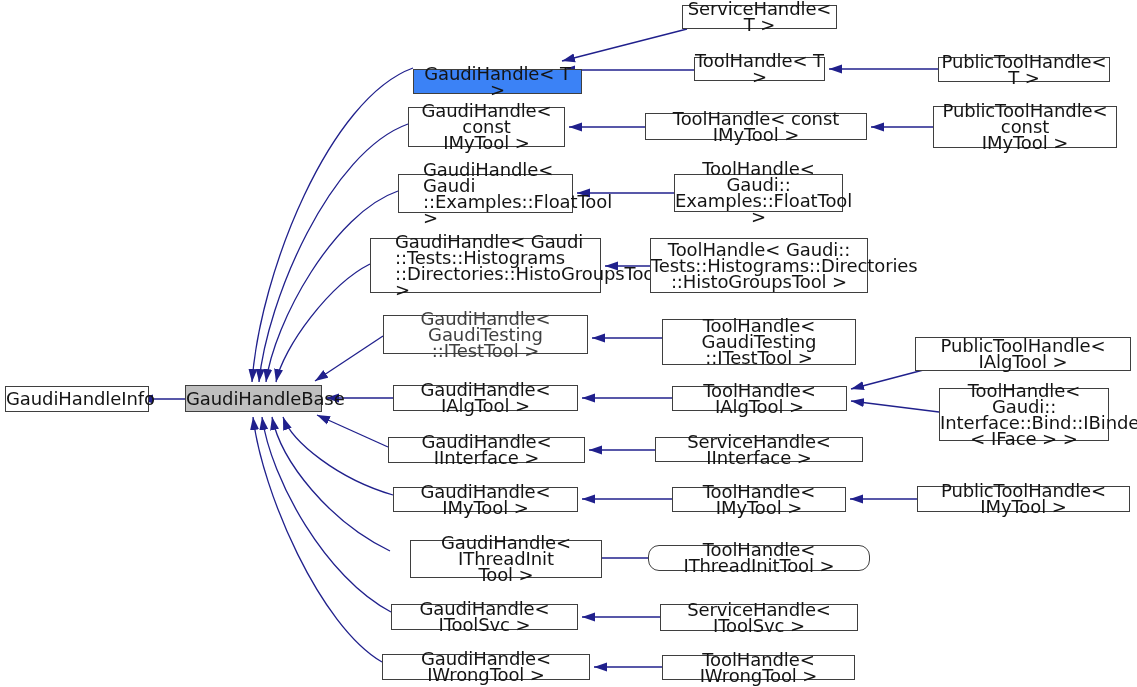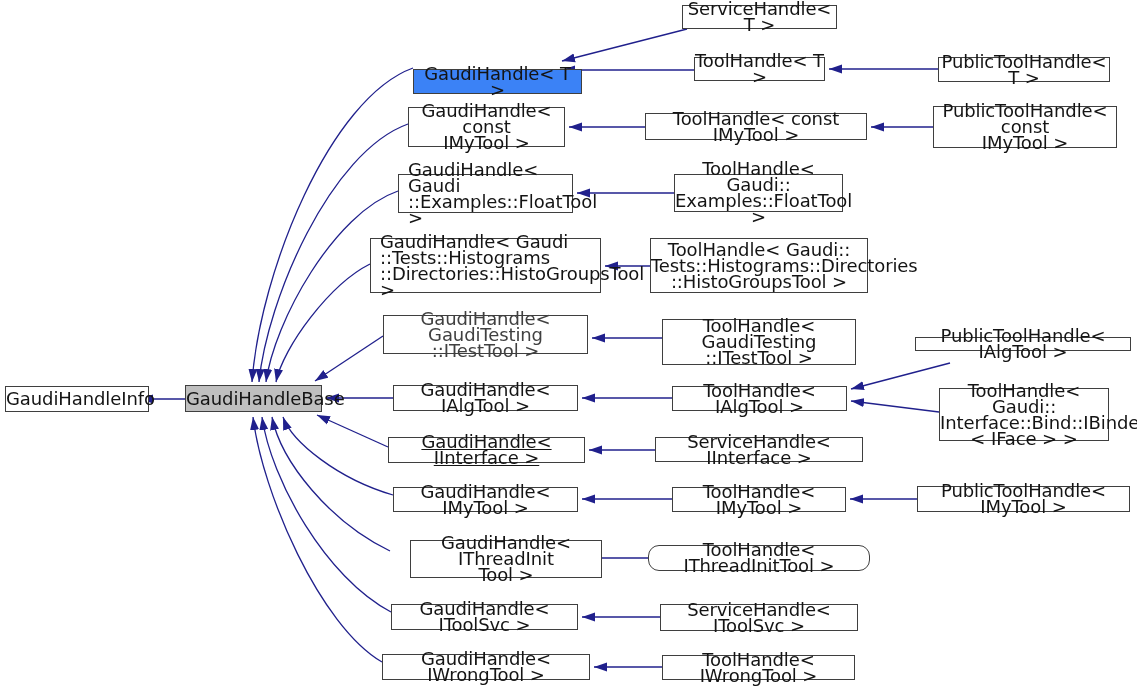--- a/index.html
+++ b/index.html
@@ -27,21 +27,21 @@
     color: #141414;
     font-size: 18px;
     line-height: 16px;
     text-align: center;
     white-space: pre-line;
     letter-spacing: -0.1px;
     cursor: pointer;
   }
   .node.align-left {
     text-align: left;
-    padding-left: 9px;
+    padding-left: 24px;
   }
   .node.highlight {
     background: #bfbfbf;
   }
   .edge-path {
     fill: none;
     stroke-width: 1.3px;
   }
 </style>
 </head>
@@ -93,40 +93,40 @@
       <div class="node" style="left: 408px; top: 107px; width: 157px; height: 40px; border-color: rgb(63, 63, 63); background: rgb(255, 255, 255); color: rgb(20, 20, 20);">GaudiHandle&lt; const
 IMyTool &gt;</div>
       <div class="node align-left" style="left: 398px; top: 174px; width: 175px; height: 39px; border-color: rgb(63, 63, 63); background: rgb(255, 255, 255); color: rgb(20, 20, 20);">GaudiHandle&lt; Gaudi
 ::Examples::FloatTool &gt;</div>
       <div class="node align-left" style="left: 370px; top: 238px; width: 231px; height: 55px; border-color: rgb(63, 63, 63); background: rgb(255, 255, 255); color: rgb(20, 20, 20);">GaudiHandle&lt; Gaudi
 ::Tests::Histograms
 ::Directories::HistoGroupsTool &gt;</div>
       <div class="node" style="left: 383px; top: 315px; width: 205px; height: 39px; border-color: rgb(63, 63, 63); background: rgb(255, 255, 255); color: #404040;">GaudiHandle&lt; GaudiTesting
 ::ITestTool &gt;</div>
       <div class="node" style="left: 393px; top: 385px; width: 185px; height: 26px; border-color: rgb(63, 63, 63); background: rgb(255, 255, 255); color: rgb(20, 20, 20);">GaudiHandle&lt; IAlgTool &gt;</div>
-      <div class="node" style="left: 388px; top: 437px; width: 197px; height: 26px; border-color: rgb(63, 63, 63); background: rgb(255, 255, 255); color: rgb(20, 20, 20); text-decoration: underline;">GaudiHandle&lt; IInterface &gt;</div>
+      <div class="node" style="left: 388px; top: 437px; width: 197px; height: 26px; border-color: rgb(63, 63, 63); background: rgb(255, 255, 255); color: rgb(20, 20, 20);">GaudiHandle&lt; IInterface &gt;</div>
       <div class="node" style="left: 393px; top: 487px; width: 185px; height: 25px; border-color: rgb(63, 63, 63); background: rgb(255, 255, 255); color: rgb(20, 20, 20);">GaudiHandle&lt; IMyTool &gt;</div>
       <div class="node" style="left: 390px; top: 540px; width: 192px; height: 38px; border-color: rgb(63, 63, 63); background: rgb(255, 255, 255); color: rgb(20, 20, 20); margin-left: 20px;">GaudiHandle&lt; IThreadInit
 Tool &gt;</div>
       <div class="node" style="left: 391px; top: 604px; width: 187px; height: 26px; border-color: rgb(63, 63, 63); background: rgb(255, 255, 255); color: rgb(20, 20, 20);">GaudiHandle&lt; IToolSvc &gt;</div>
       <div class="node" style="left: 382px; top: 654px; width: 208px; height: 26px; border-color: rgb(63, 63, 63); background: rgb(255, 255, 255); color: rgb(20, 20, 20);">GaudiHandle&lt; IWrongTool &gt;</div>
       <div class="node" style="left: 682px; top: 5px; width: 155px; height: 24px; border-color: rgb(63, 63, 63); background: rgb(255, 255, 255); color: rgb(20, 20, 20);">ServiceHandle&lt; T &gt;</div>
       <div class="node" style="left: 694px; top: 57px; width: 131px; height: 24px; border-color: rgb(63, 63, 63); background: rgb(255, 255, 255); color: rgb(20, 20, 20);">ToolHandle&lt; T &gt;</div>
       <div class="node" style="left: 938px; top: 57px; width: 172px; height: 25px; border-color: rgb(63, 63, 63); background: rgb(255, 255, 255); color: rgb(20, 20, 20);">PublicToolHandle&lt; T &gt;</div>
       <div class="node" style="left: 645px; top: 113px; width: 222px; height: 27px; border-color: rgb(63, 63, 63); background: rgb(255, 255, 255); color: rgb(20, 20, 20);">ToolHandle&lt; const IMyTool &gt;</div>
       <div class="node" style="left: 933px; top: 106px; width: 184px; height: 42px; border-color: rgb(63, 63, 63); background: rgb(255, 255, 255); color: rgb(20, 20, 20);">PublicToolHandle&lt; const
 IMyTool &gt;</div>
       <div class="node" style="left: 674px; top: 174px; width: 169px; height: 38px; border-color: rgb(63, 63, 63); background: rgb(255, 255, 255); color: rgb(20, 20, 20);">ToolHandle&lt; Gaudi::
 Examples::FloatTool &gt;</div>
       <div class="node" style="left: 650px; top: 238px; width: 218px; height: 55px; border-color: rgb(63, 63, 63); background: rgb(255, 255, 255); color: rgb(20, 20, 20);">ToolHandle&lt; Gaudi::
 Tests::Histograms::Directories
 ::HistoGroupsTool &gt;</div>
       <div class="node" style="left: 662px; top: 319px; width: 194px; height: 46px; border-color: rgb(63, 63, 63); background: rgb(255, 255, 255); color: rgb(20, 20, 20);">ToolHandle&lt; GaudiTesting
 ::ITestTool &gt;</div>
-      <div class="node" style="left: 915px; top: 337px; width: 216px; height: 14px; border-color: rgb(63, 63, 63); background: rgb(255, 255, 255); color: rgb(20, 20, 20);">PublicToolHandle&lt; IAlgTool &gt;</div>
+      <div class="node" style="left: 915px; top: 337px; width: 216px; height: 34px; border-color: rgb(63, 63, 63); background: rgb(255, 255, 255); color: rgb(20, 20, 20);">PublicToolHandle&lt; IAlgTool &gt;</div>
       <div class="node" style="left: 672px; top: 386px; width: 175px; height: 25px; border-color: rgb(63, 63, 63); background: rgb(255, 255, 255); color: rgb(20, 20, 20);">ToolHandle&lt; IAlgTool &gt;</div>
       <div class="node" style="left: 939px; top: 388px; width: 170px; height: 53px; border-color: rgb(63, 63, 63); background: rgb(255, 255, 255); color: rgb(20, 20, 20);">ToolHandle&lt; Gaudi::
 Interface::Bind::IBinder
 &lt; IFace &gt; &gt;</div>
       <div class="node" style="left: 655px; top: 437px; width: 208px; height: 25px; border-color: rgb(63, 63, 63); background: rgb(255, 255, 255); color: rgb(20, 20, 20);">ServiceHandle&lt; IInterface &gt;</div>
       <div class="node" style="left: 672px; top: 487px; width: 174px; height: 25px; border-color: rgb(63, 63, 63); background: rgb(255, 255, 255); color: rgb(20, 20, 20);">ToolHandle&lt; IMyTool &gt;</div>
       <div class="node" style="left: 917px; top: 486px; width: 213px; height: 26px; border-color: rgb(63, 63, 63); background: rgb(255, 255, 255); color: rgb(20, 20, 20);">PublicToolHandle&lt; IMyTool &gt;</div>
       <div class="node" style="left: 648px; top: 545px; width: 222px; height: 26px; border-color: rgb(63, 63, 63); background: rgb(255, 255, 255); color: rgb(20, 20, 20); border-radius: 11px;">ToolHandle&lt; IThreadInitTool &gt;</div>
       <div class="node" style="left: 660px; top: 604px; width: 198px; height: 27px; border-color: rgb(63, 63, 63); background: rgb(255, 255, 255); color: rgb(20, 20, 20);">ServiceHandle&lt; IToolSvc &gt;</div>
       <div class="node" style="left: 662px; top: 655px; width: 193px; height: 25px; border-color: rgb(63, 63, 63); background: rgb(255, 255, 255); color: rgb(20, 20, 20);">ToolHandle&lt; IWrongTool &gt;</div>

